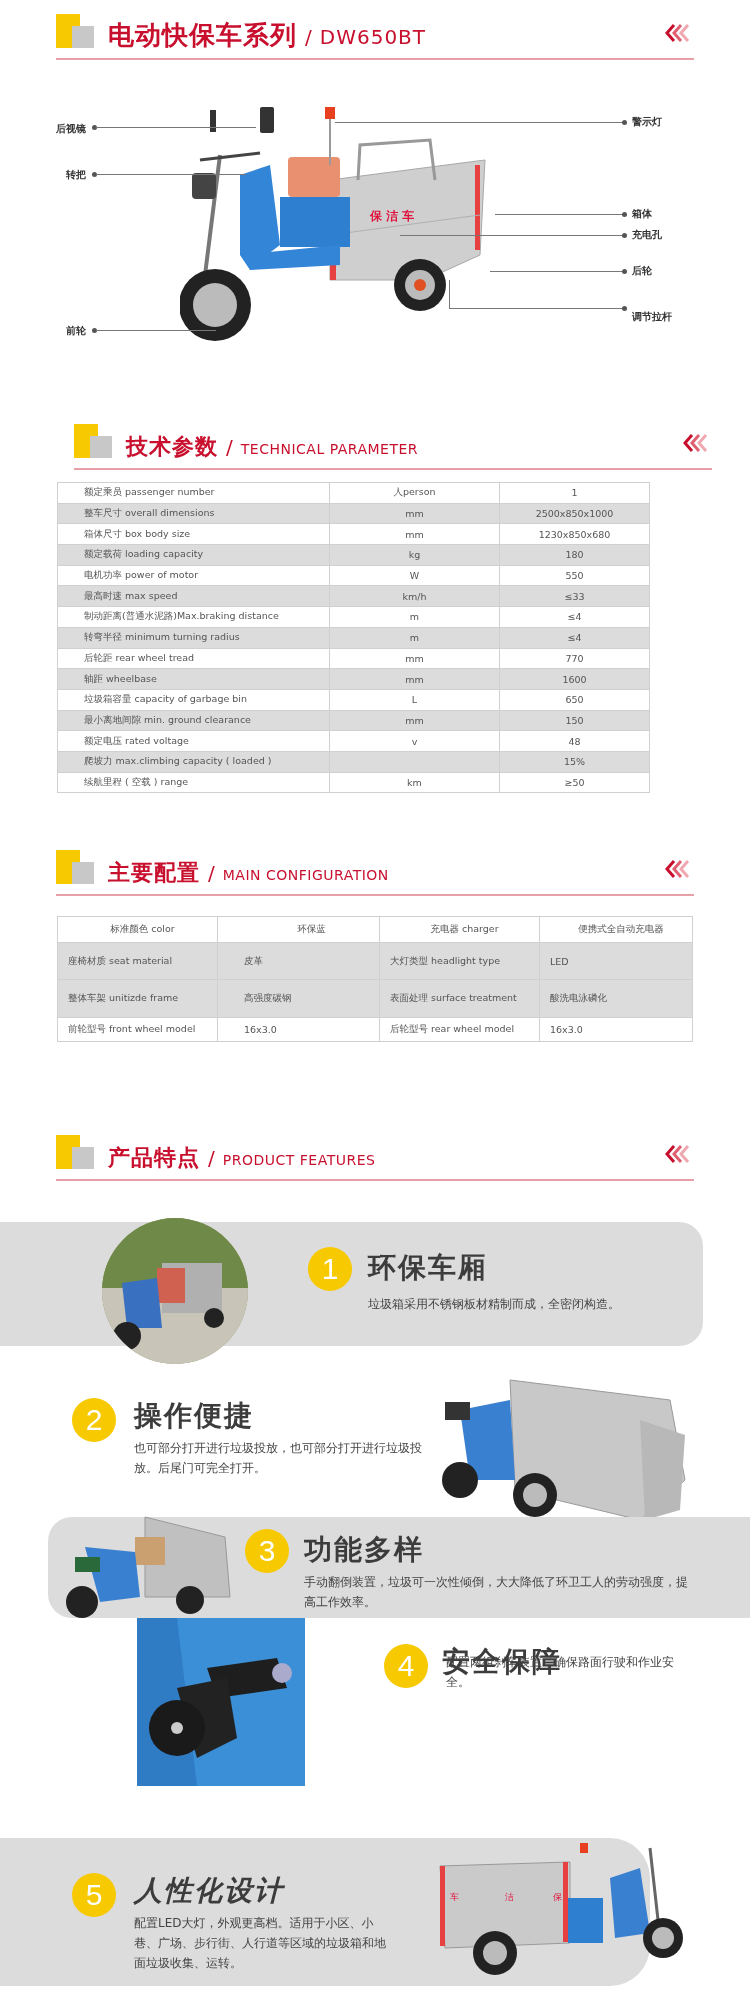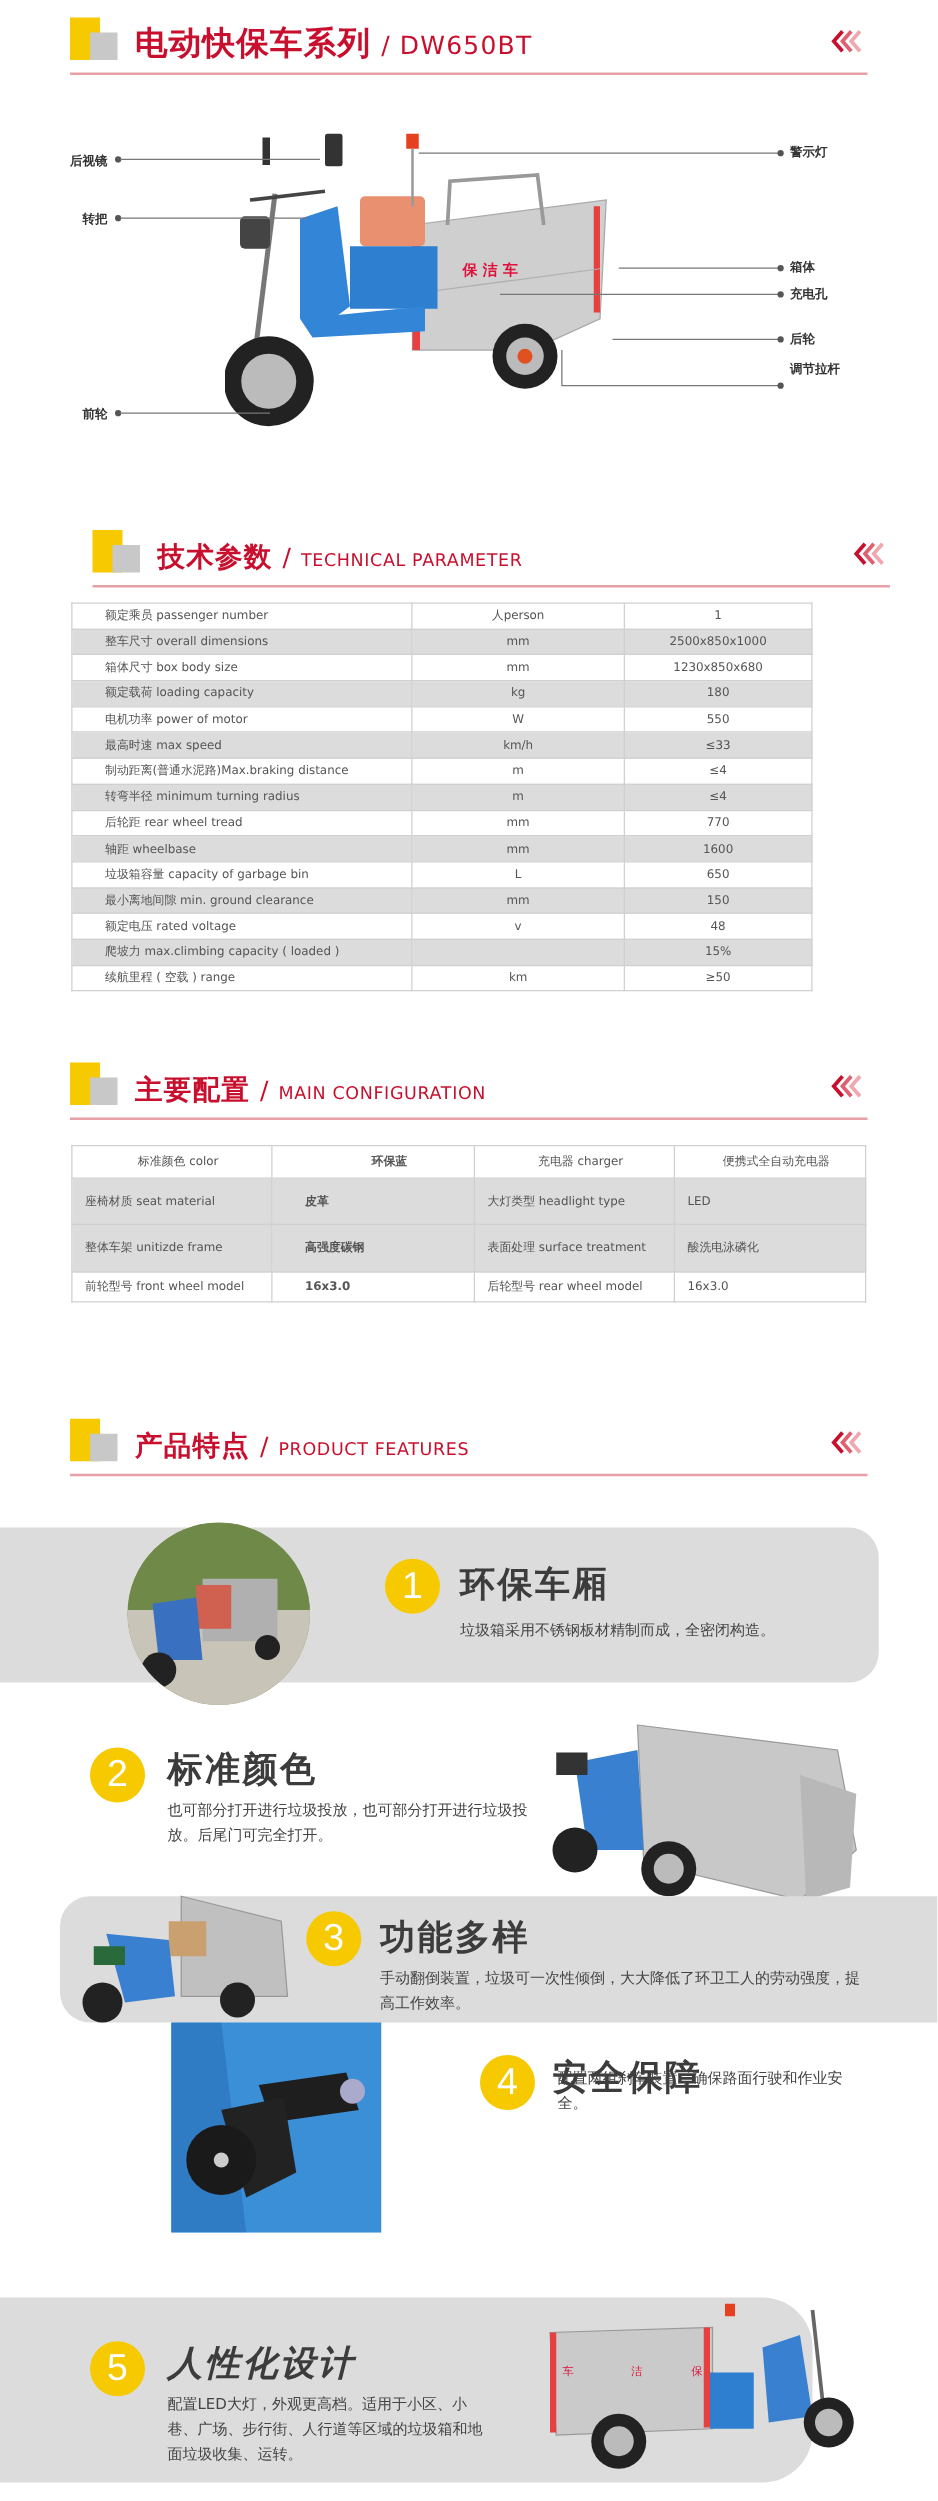--- a/index.html
+++ b/index.html
@@ -30,21 +30,21 @@
     .tech { left: 57px; top: 482px; width: 593px; font-size: 9.5px; color: #555; }
     .tech td { border: 1px solid #d0d0d0; height: 20.7px; padding: 0; }
     .tech td.c1 { padding-left: 26px; width: 272px; }
     .tech td.c2 { text-align: center; width: 170px; }
     .tech td.c3 { text-align: center; }
     .tech tr:nth-child(even) td { background: #dcdcdc; }
 
     .cfg { left: 57px; top: 916px; width: 636px; font-size: 9.5px; color: #555; }
     .cfg td { border: 1px solid #d0d0d0; padding-left: 10px; }
     .cfg td.k1 { width: 160px; }
-    .cfg td.v1 { width: 162px; padding-left: 26px; font-weight: bold; }
+    .cfg td.v1 { width: 162px; padding-left: 26px; }
     .cfg td.k2 { width: 160px; }
     .cfg tr.gray td { background: #dcdcdc; }
 
     
     .band { position: absolute; background: #dcdcdc; }
     .num { position: absolute; width: 44px; height: 44px; border-radius: 50%; background: #f7c900; color: #fff; font-size: 30px; text-align: center; line-height: 44px; font-family: "Liberation Sans", sans-serif; }
     .ftitle { position: absolute; font-size: 28px; font-weight: bold; color: #3c3c3c; letter-spacing: 2px; white-space: nowrap; }
     .fdesc { position: absolute; font-size: 12px; color: #444; line-height: 20px; }
     .photo { position: absolute; overflow: hidden; }
   </style>
@@ -123,21 +123,21 @@
   <span class="dot" style="left:622px;top:143px;"></span>
   <span class="callout" style="left:632px;top:138px;">充电孔</span>
 
   <div class="callout-line" style="left:490px;top:181px;width:135px;"></div>
   <span class="dot" style="left:622px;top:179px;"></span>
   <span class="callout" style="left:632px;top:174px;">后轮</span>
 
   <div class="callout-line" style="left:449px;top:218px;width:176px;"></div>
   <div style="position:absolute;left:449px;top:190px;width:1px;height:28px;background:#777;"></div>
   <span class="dot" style="left:622px;top:216px;"></span>
-  <span class="callout" style="left:632px;top:198px;">调节拉杆</span>
+  <span class="callout" style="left:632px;top:220px;">调节拉杆</span>
 </div>
 
 <div class="sec-header" style="top:424px;margin-left:18px;">
   <div class="blk-yellow"></div>
   <div class="blk-gray"></div>
   <div class="title">
     <span class="cn">技术参数</span><span class="slash">/</span><span class="en">TECHNICAL PARAMETER</span>
   </div>
   <svg class="chev" viewBox="0 0 30 22">
     <polyline points="10,3 3,11 10,19" fill="none" stroke="#c8102e" stroke-width="3"></polyline>
@@ -294,21 +294,21 @@
     <path d="M20,65 L55,60 L60,110 L25,110 Z" fill="#3a70c0"></path>
     <circle cx="25" cy="118" r="14" fill="#222"></circle>
     <circle cx="112" cy="100" r="10" fill="#222"></circle>
   </svg>
 </div>
 <div class="num" style="left:308px;top:1247px;">1</div>
 <div class="ftitle" style="left:368px;top:1249px;">环保车厢</div>
 <div class="fdesc" style="left:368px;top:1294px;width:320px;">垃圾箱采用不锈钢板材精制而成，全密闭构造。</div>
 
 <div class="num" style="left:72px;top:1398px;">2</div>
-<div class="ftitle" style="left:134px;top:1397px;">标准颜色</div>
+<div class="ftitle" style="left:134px;top:1397px;">操作便捷</div>
 <div class="fdesc" style="left:134px;top:1438px;width:290px;">也可部分打开进行垃圾投放，也可部分打开进行垃圾投放。后尾门可完全打开。</div>
 <div class="photo" style="left:440px;top:1360px;width:250px;height:160px;">
   <svg width="250" height="160" viewBox="0 0 250 160">
     <polygon points="70,20 230,40 245,120 200,160 75,130" fill="#c8c8c8" stroke="#999"></polygon>
     <polygon points="200,60 245,75 240,150 205,160" fill="#b8b8b8"></polygon>
     <path d="M20,50 L70,40 L75,120 L30,120 Z" fill="#3a80d0"></path>
     <rect x="5" y="42" width="25" height="18" fill="#333"></rect>
     <circle cx="20" cy="120" r="18" fill="#222"></circle>
     <circle cx="95" cy="135" r="22" fill="#222"></circle>
     <circle cx="95" cy="135" r="12" fill="#bbb"></circle>

